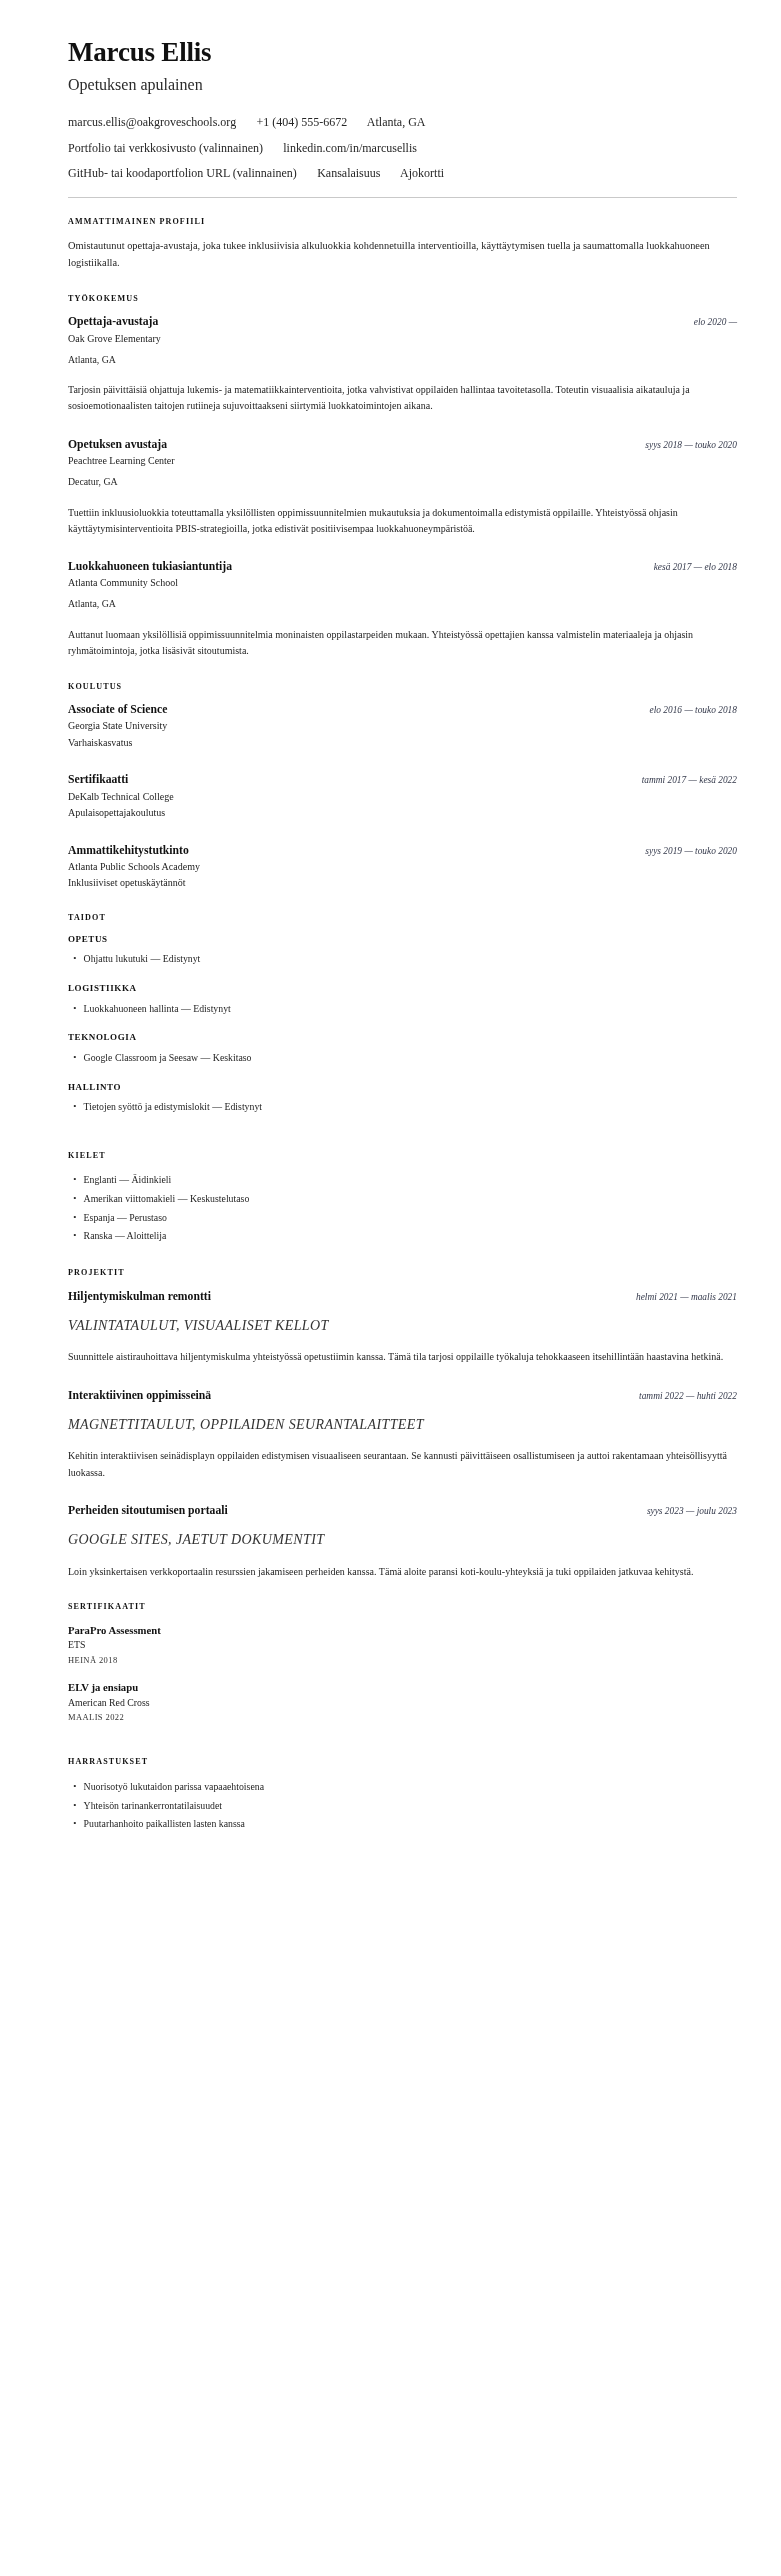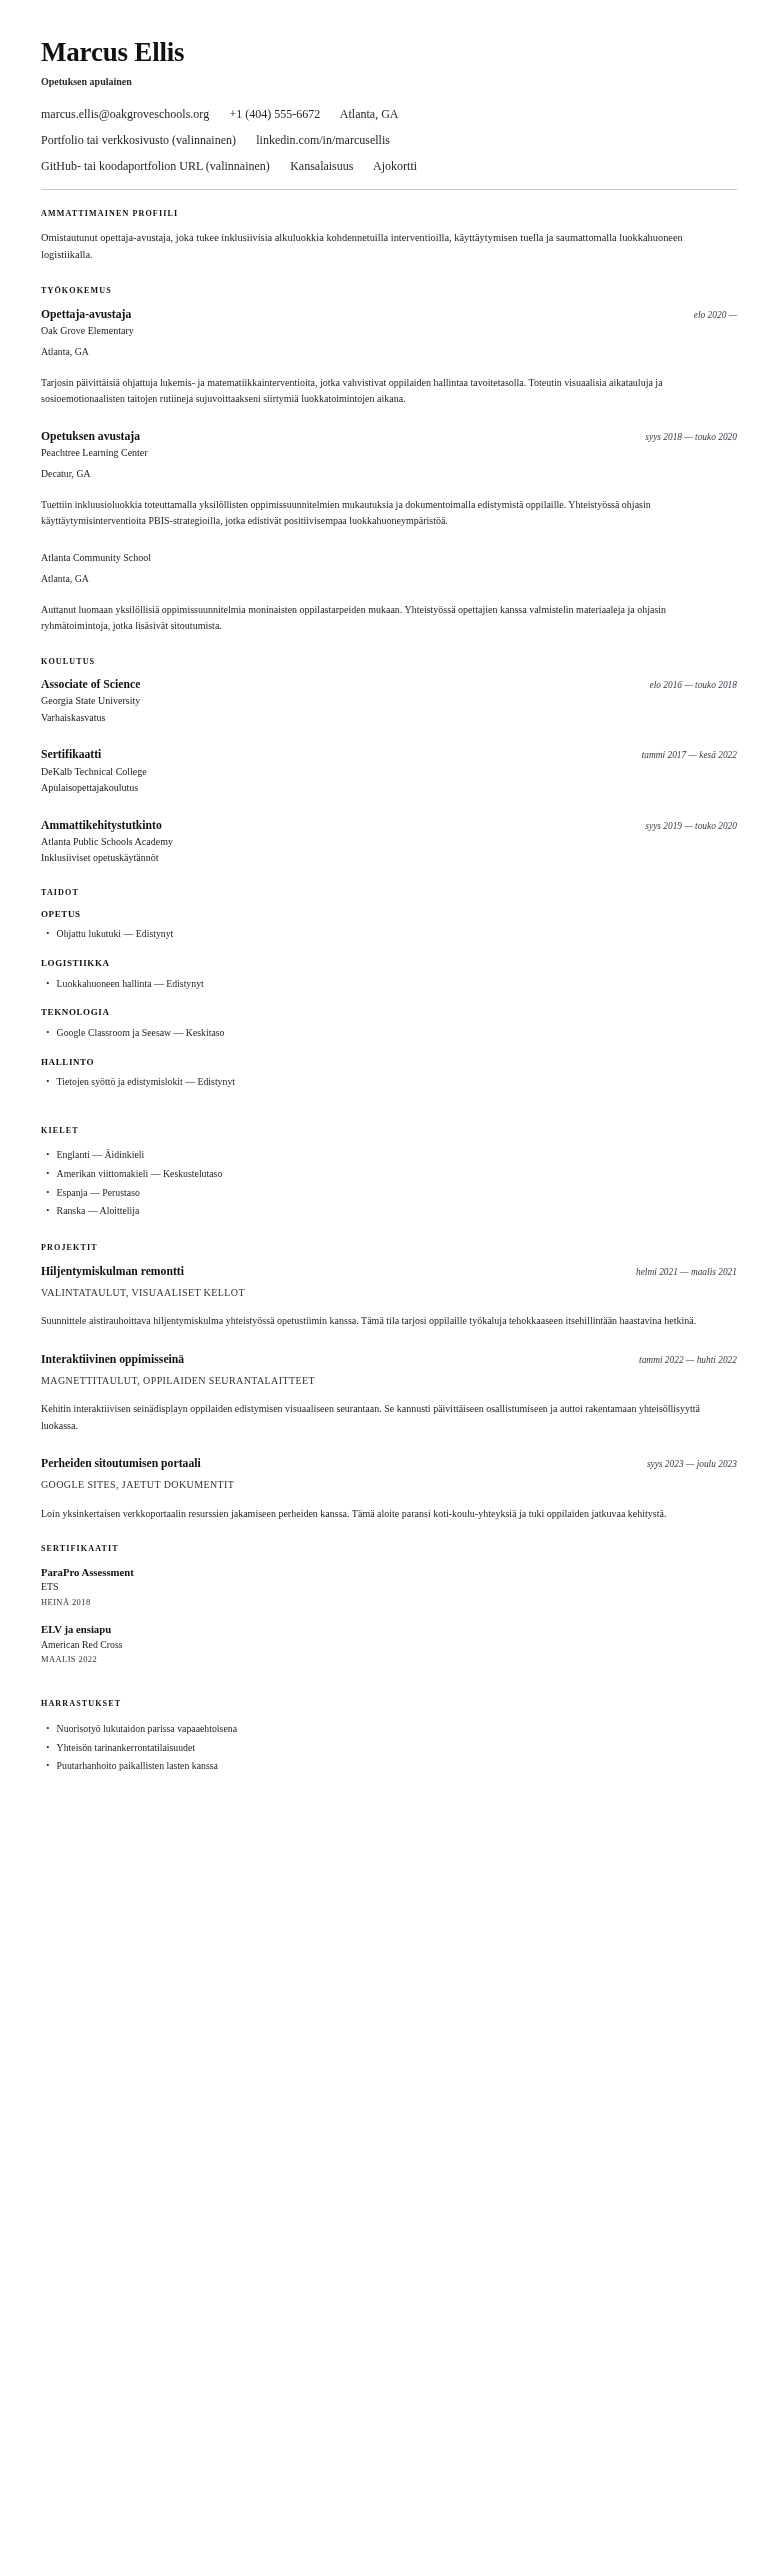--- a/index.html
+++ b/index.html
@@ -10,35 +10,35 @@
   body {
     width: 781px;
     min-height: 2576px;
     font-family: "Liberation Serif", "DejaVu Serif", serif;
     color: #1a1a1a;
     -webkit-font-smoothing: antialiased;
   }
   .page {
     width: 781px;
     box-sizing: border-box;
-    padding: 38px 44px 26px 41px;
+    padding: 38px 44px 26px 68px;
   }
 
   
   .name {
     font-size: 27px;
     font-weight: bold;
     letter-spacing: -0.2px;
     line-height: 1.08;
     margin: 0 0 7.8px 0;
     color: #111111;
   }
   .headline {
-    font-size: 10px;
-    font-weight: bold;
+    font-size: 16px;
+    font-weight: normal;
     color: #2b2b2b;
     margin: 0 0 17px 0;
     line-height: 1.3;
   }
   .contact-line {
     font-size: 12px;
     color: #262626;
     line-height: 1.5;
     margin-bottom: 7.8px;
     white-space: nowrap;
@@ -109,25 +109,26 @@
     margin: 6.5px 0 0 0;
   }
   .entry-body {
     font-size: 10px;
     line-height: 1.62;
     color: #1e1e1e;
     margin: 15.6px 0 0 0;
     max-width: 664px;
   }
   .entry-tags {
-    font-size: 10px;
+    font-size: 14px;
     letter-spacing: 0.4px;
     text-transform: uppercase;
     color: #333333;
-    margin: 8px 0 0 0;
+    margin: 14px 0 0 0;
+    font-style: italic;
   }
 
   
   .skill-group { margin-bottom: 14.3px; }
   .skill-group-title {
     font-size: 9px;
     font-weight: bold;
     letter-spacing: 0.6px;
     text-transform: uppercase;
     color: #111111;
@@ -233,20 +234,24 @@
       <div class="entry-head">
         <h3 class="entry-title">Opetuksen avustaja</h3>
         <span class="entry-date">syys 2018 — touko 2020</span>
       </div>
       <p class="entry-sub">Peachtree Learning Center</p>
       <p class="entry-meta">Decatur, GA</p>
       <p class="entry-body">Tuettiin inkluusioluokkia toteuttamalla yksilöllisten oppimissuunnitelmien mukautuksia ja dokumentoimalla edistymistä oppilaille. Yhteistyössä ohjasin käyttäytymisinterventioita PBIS-strategioilla, jotka edistivät positiivisempaa luokkahuoneympäristöä.</p>
     </article>
 
     <article class="entry">
+      <div class="entry-head">
+        <h3 class="entry-title">Luokkahuoneen tukiasiantuntija</h3>
+        <span class="entry-date">kesä 2017 — elo 2018</span>
+      </div>
       <p class="entry-sub">Atlanta Community School</p>
       <p class="entry-meta">Atlanta, GA</p>
       <p class="entry-body">Auttanut luomaan yksilöllisiä oppimissuunnitelmia moninaisten oppilastarpeiden mukaan. Yhteistyössä opettajien kanssa valmistelin materiaaleja ja ohjasin ryhmätoimintoja, jotka lisäsivät sitoutumista.</p>
     </article>
   </section>
   <div class="section-gap"></div>
 
   <section class="section">
     <h2 class="section-title">Koulutus</h2>
 

